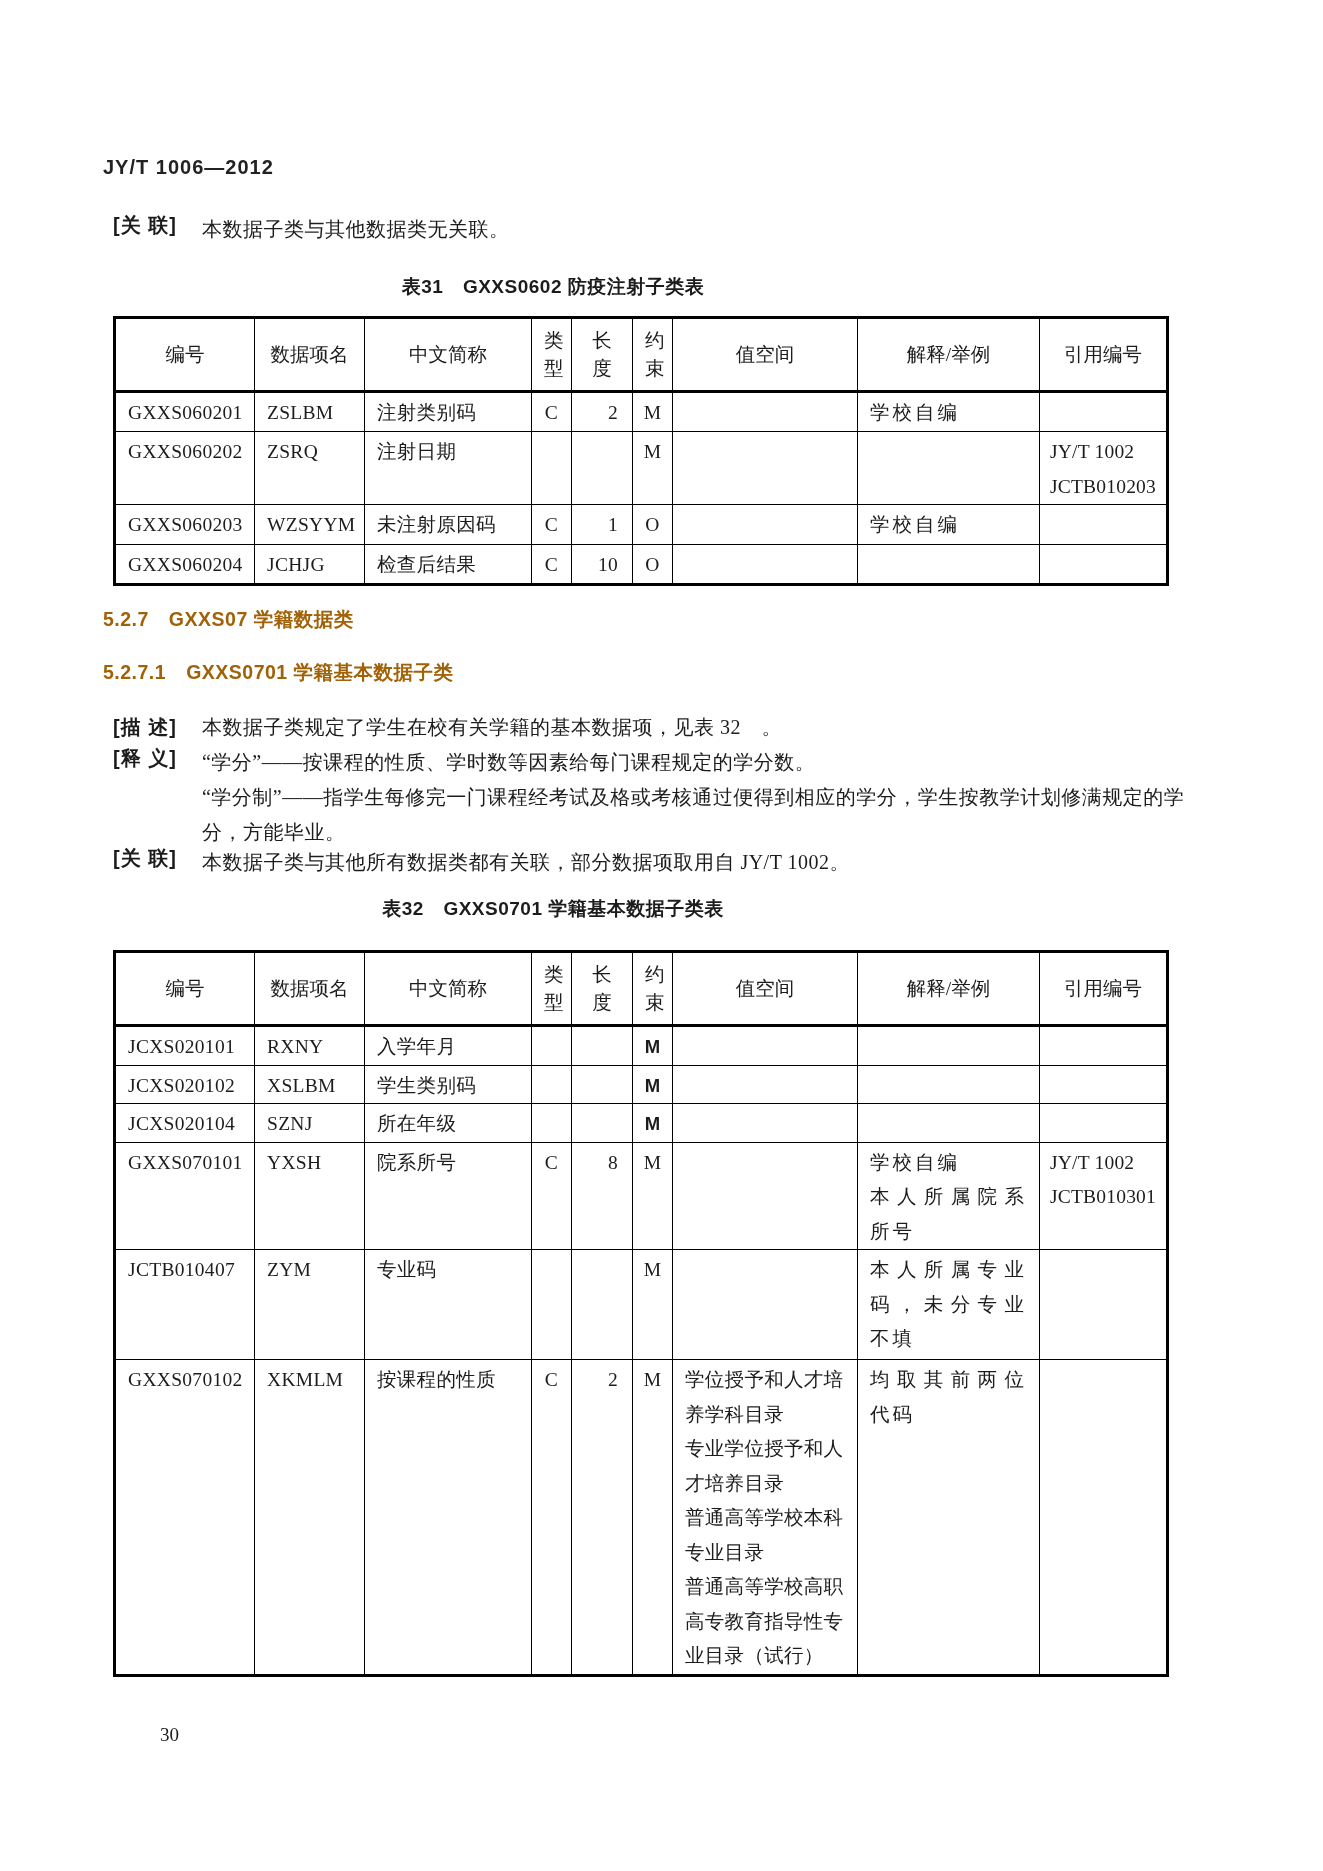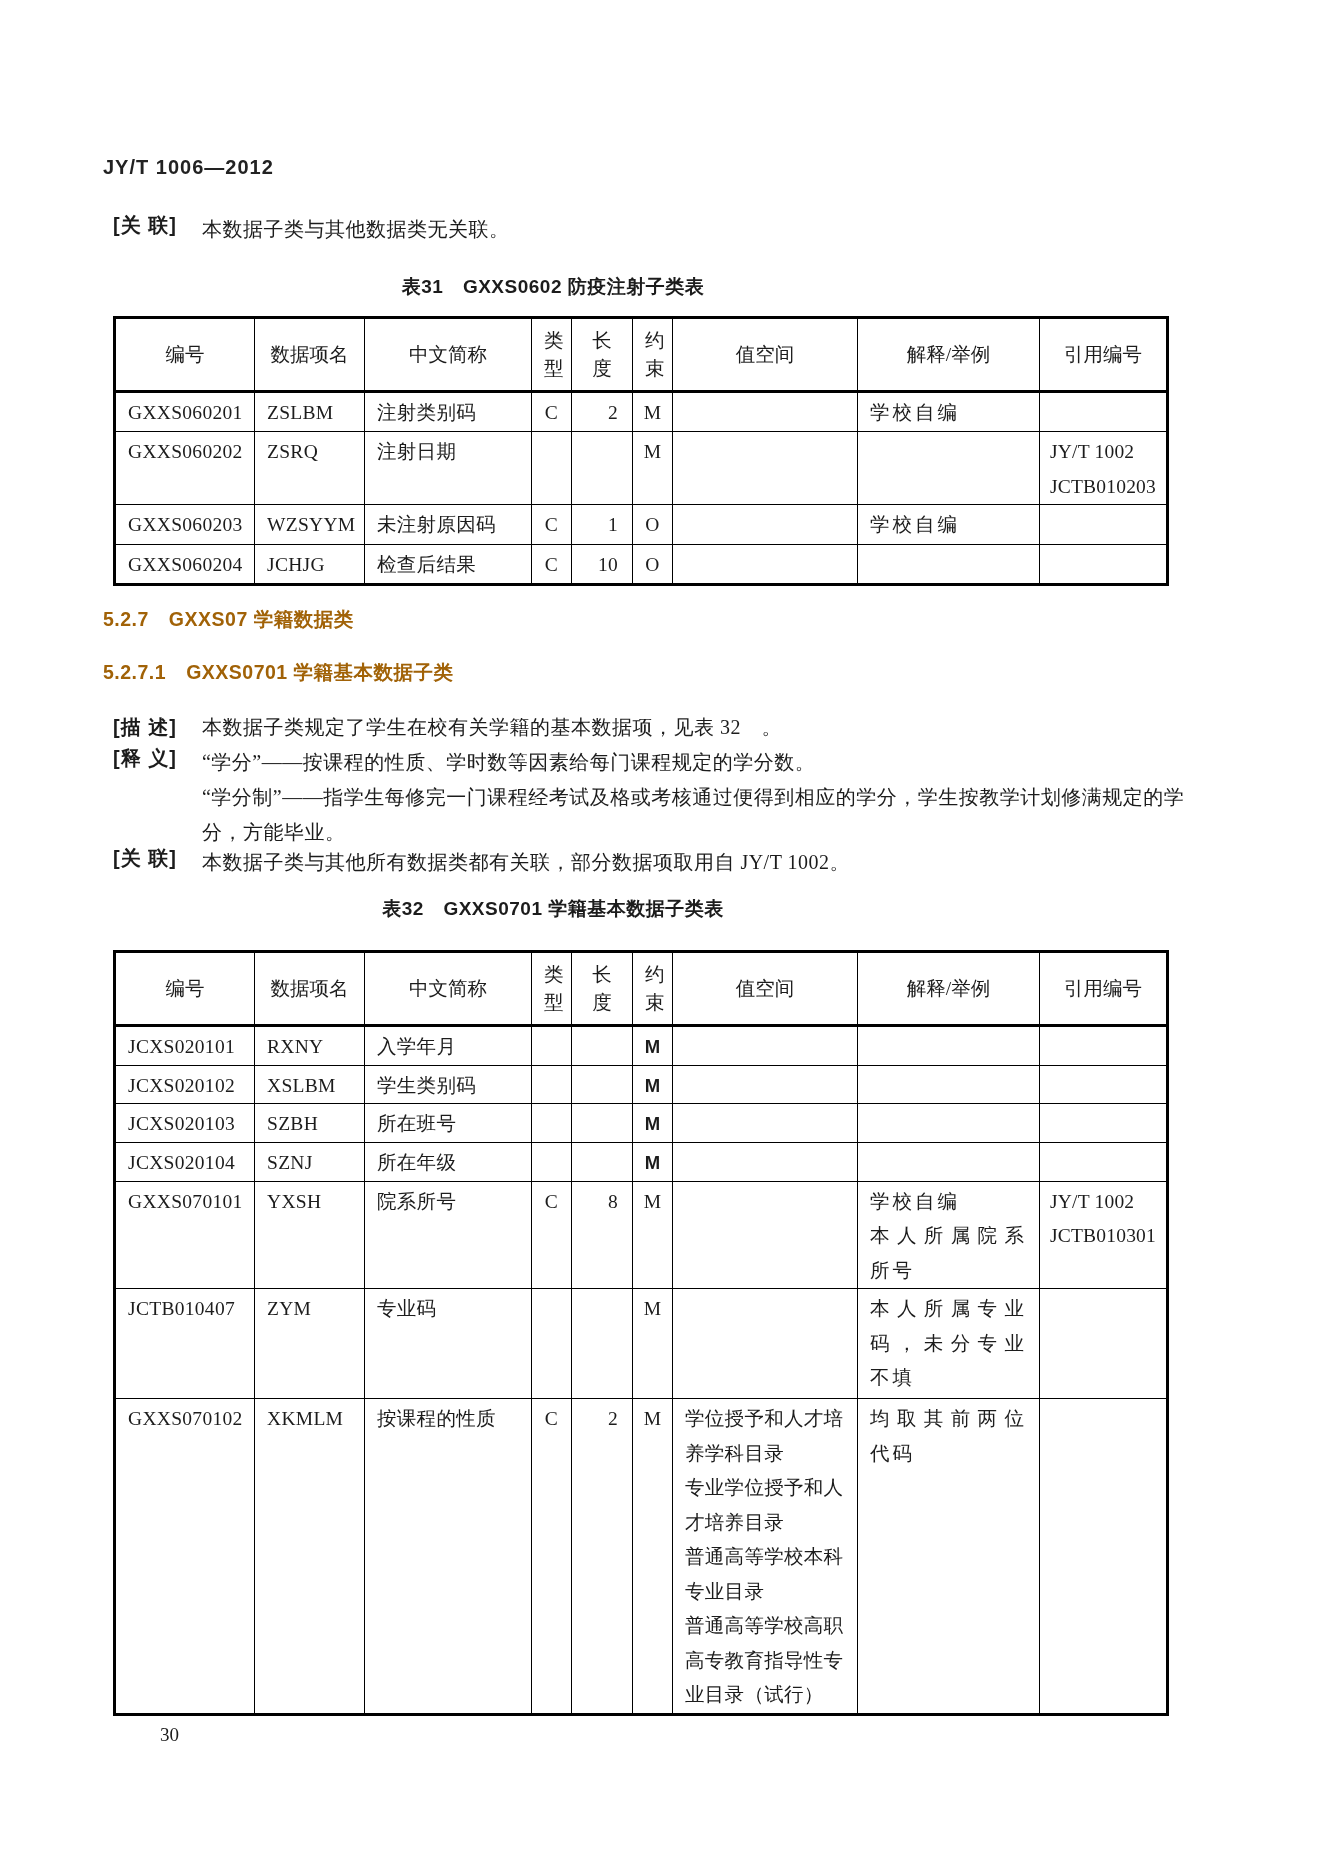--- a/index.html
+++ b/index.html
@@ -218,31 +218,20 @@
         <td class="c0">JCXS020102</td>
         <td class="c1">XSLBM</td>
         <td class="c2">学生类别码</td>
         <td class="c3"></td>
         <td class="c4"></td>
         <td class="c5 em">M</td>
         <td class="c6"></td>
         <td class="c7"></td>
         <td class="c8"></td>
       </tr>
-      <tr style="height: 39px;">
-        <td class="c0">JCXS020103</td>
-        <td class="c1">SZBH</td>
-        <td class="c2">所在班号</td>
-        <td class="c3"></td>
-        <td class="c4"></td>
-        <td class="c5 em">M</td>
-        <td class="c6"></td>
-        <td class="c7"></td>
-        <td class="c8"></td>
-      </tr>
       <tr style="height: 38px;">
         <td class="c0">JCXS020104</td>
         <td class="c1">SZNJ</td>
         <td class="c2">所在年级</td>
         <td class="c3"></td>
         <td class="c4"></td>
         <td class="c5 em">M</td>
         <td class="c6"></td>
         <td class="c7"></td>
         <td class="c8"></td>

